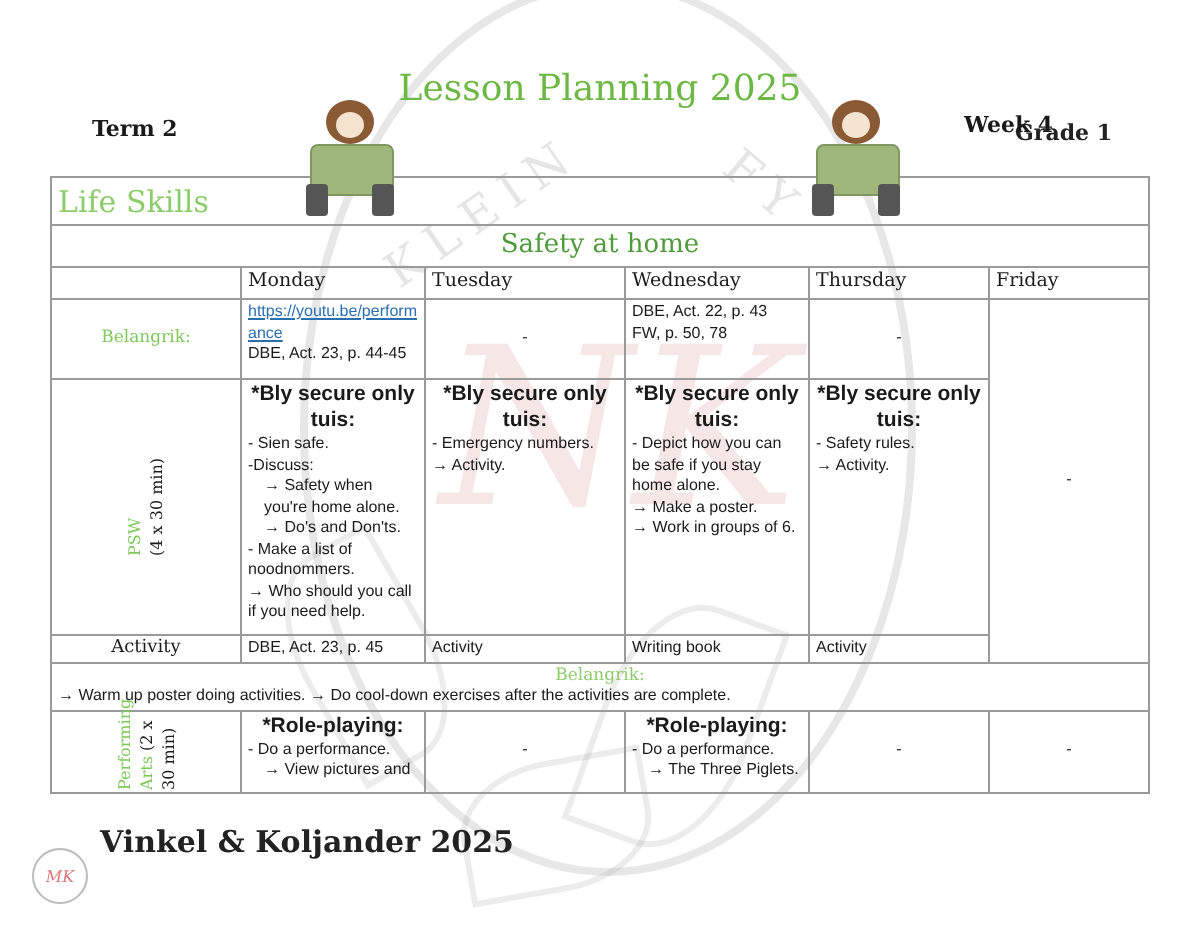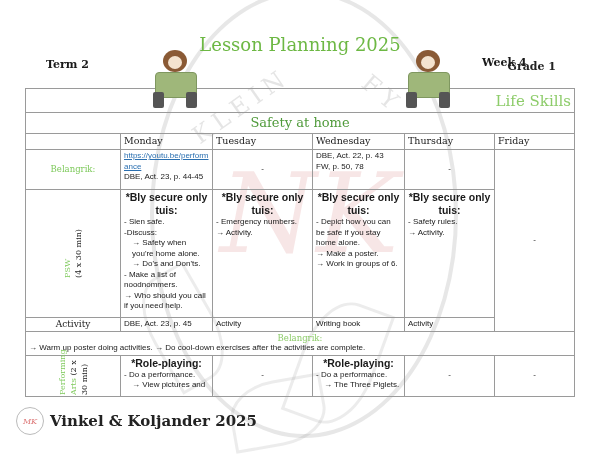--- a/index.html
+++ b/index.html
@@ -12,33 +12,33 @@
   .grade{position:absolute;left:0;width:540px;top:60px;text-align:right;font-family:"DejaVu Serif",serif;font-size:11px;font-weight:bold;color:#222;margin-left:16px;}
   .term{position:absolute;left:46px;top:58px;font-family:"DejaVu Serif",serif;font-size:11px;font-weight:bold;}
   .week{position:absolute;left:482px;top:56px;font-family:"DejaVu Serif",serif;font-size:11px;font-weight:bold;}
   .mascot{position:absolute;width:50px;height:60px;}
   .mascot .head{position:absolute;left:13px;top:0;width:24px;height:22px;border-radius:50%;background:#8a5a35;}
   .mascot .face{position:absolute;left:18px;top:6px;width:14px;height:13px;border-radius:50%;background:#f4e3cf;}
   .mascot .body{position:absolute;left:5px;top:22px;width:40px;height:24px;background:#9fb77a;border-radius:4px;border:1px solid #7f9760;}
   .mascot .wheel{position:absolute;top:42px;width:11px;height:16px;background:#555;border-radius:2px;}
   table.plan{position:absolute;left:25px;top:88px;width:549px;border-collapse:collapse;table-layout:fixed;}
   table.plan td{border:1px solid #9a9a9a;padding:1px 3px;vertical-align:top;font-size:8px;line-height:10.5px;}
-  .hdr1{text-align:right;font-family:"DejaVu Serif",serif;font-size:15px !important;color:#8dcc6a;height:21px;vertical-align:middle !important;line-height:18px !important;}
+  .hdr1{text-align:left;font-family:"DejaVu Serif",serif;font-size:15px !important;color:#8dcc6a;height:21px;vertical-align:middle !important;line-height:18px !important;}
   .hdr2{text-align:center;font-family:"DejaVu Serif",serif;font-size:13px !important;color:#4f9a3a;height:18px;vertical-align:middle !important;line-height:16px !important;}
   .day{text-align:left;font-family:"DejaVu Serif",serif;font-size:9.5px !important;vertical-align:middle !important;height:13px;}
   .lbl-green{color:#7dc95a;text-align:center;vertical-align:middle !important;font-family:"DejaVu Serif",serif;font-size:8.5px !important;}
   .center{text-align:center;vertical-align:middle !important;}
   .bold-head{font-weight:bold;font-size:10.5px !important;text-align:center;display:block;line-height:13px;}
   .link{color:#2a6fb0;text-decoration:underline;}
   .rot-wrap{display:flex;align-items:center;justify-content:center;height:100%;}
   .rot{writing-mode:vertical-rl;transform:rotate(180deg);font-family:"DejaVu Serif",serif;font-size:8px;line-height:11px;}
   .green{color:#7dc95a;}
   .activity-lbl{text-align:center;font-family:"DejaVu Serif",serif;font-size:9px !important;}
   .belangrik{text-align:center;color:#8dcc6a;font-family:"DejaVu Serif",serif;font-size:8.5px;display:block;}
-  .footer-logo{position:absolute;left:16px;top:407px;width:26px;height:26px;border-radius:50%;border:1px solid #bbb;display:flex;align-items:center;justify-content:center;font-family:"DejaVu Serif",serif;font-style:italic;font-size:8px;color:#d77;}
+  .footer-logo{position:absolute;left:16px;top:424px;width:26px;height:26px;border-radius:50%;border:1px solid #bbb;display:flex;align-items:center;justify-content:center;font-family:"DejaVu Serif",serif;font-style:italic;font-size:8px;color:#d77;}
   .footer-text{position:absolute;left:50px;top:412px;font-family:"DejaVu Serif",serif;font-size:15px;font-weight:bold;color:#222;}
 </style>
 </head>
 <body>
 
 <div class="wm-circle"></div>
 <div class="wm-text" style="left:185px;top:92px;transform:rotate(-35deg);">KLEIN</div>
 <div class="wm-text" style="left:360px;top:80px;transform:rotate(40deg);">FY</div>
 <div class="wm-script">NK</div>
 <div class="wm-leaf" style="left:150px;top:270px;width:60px;height:110px;transform:rotate(-30deg);"></div>

